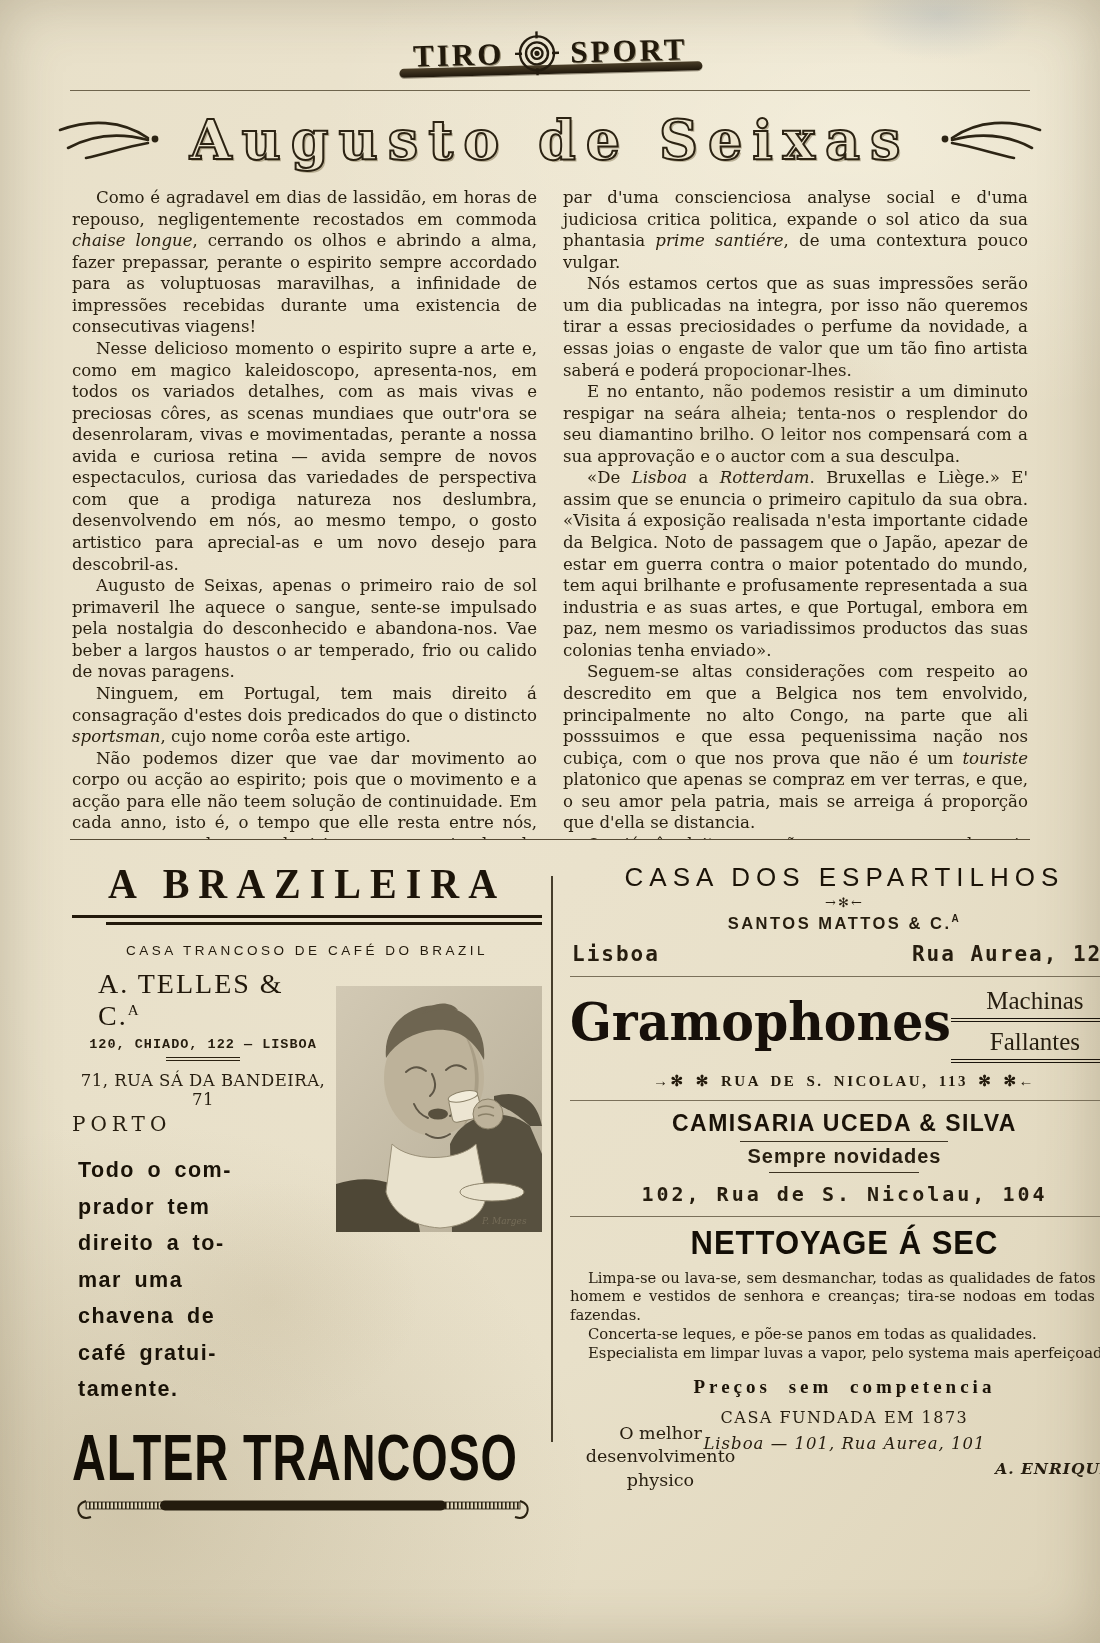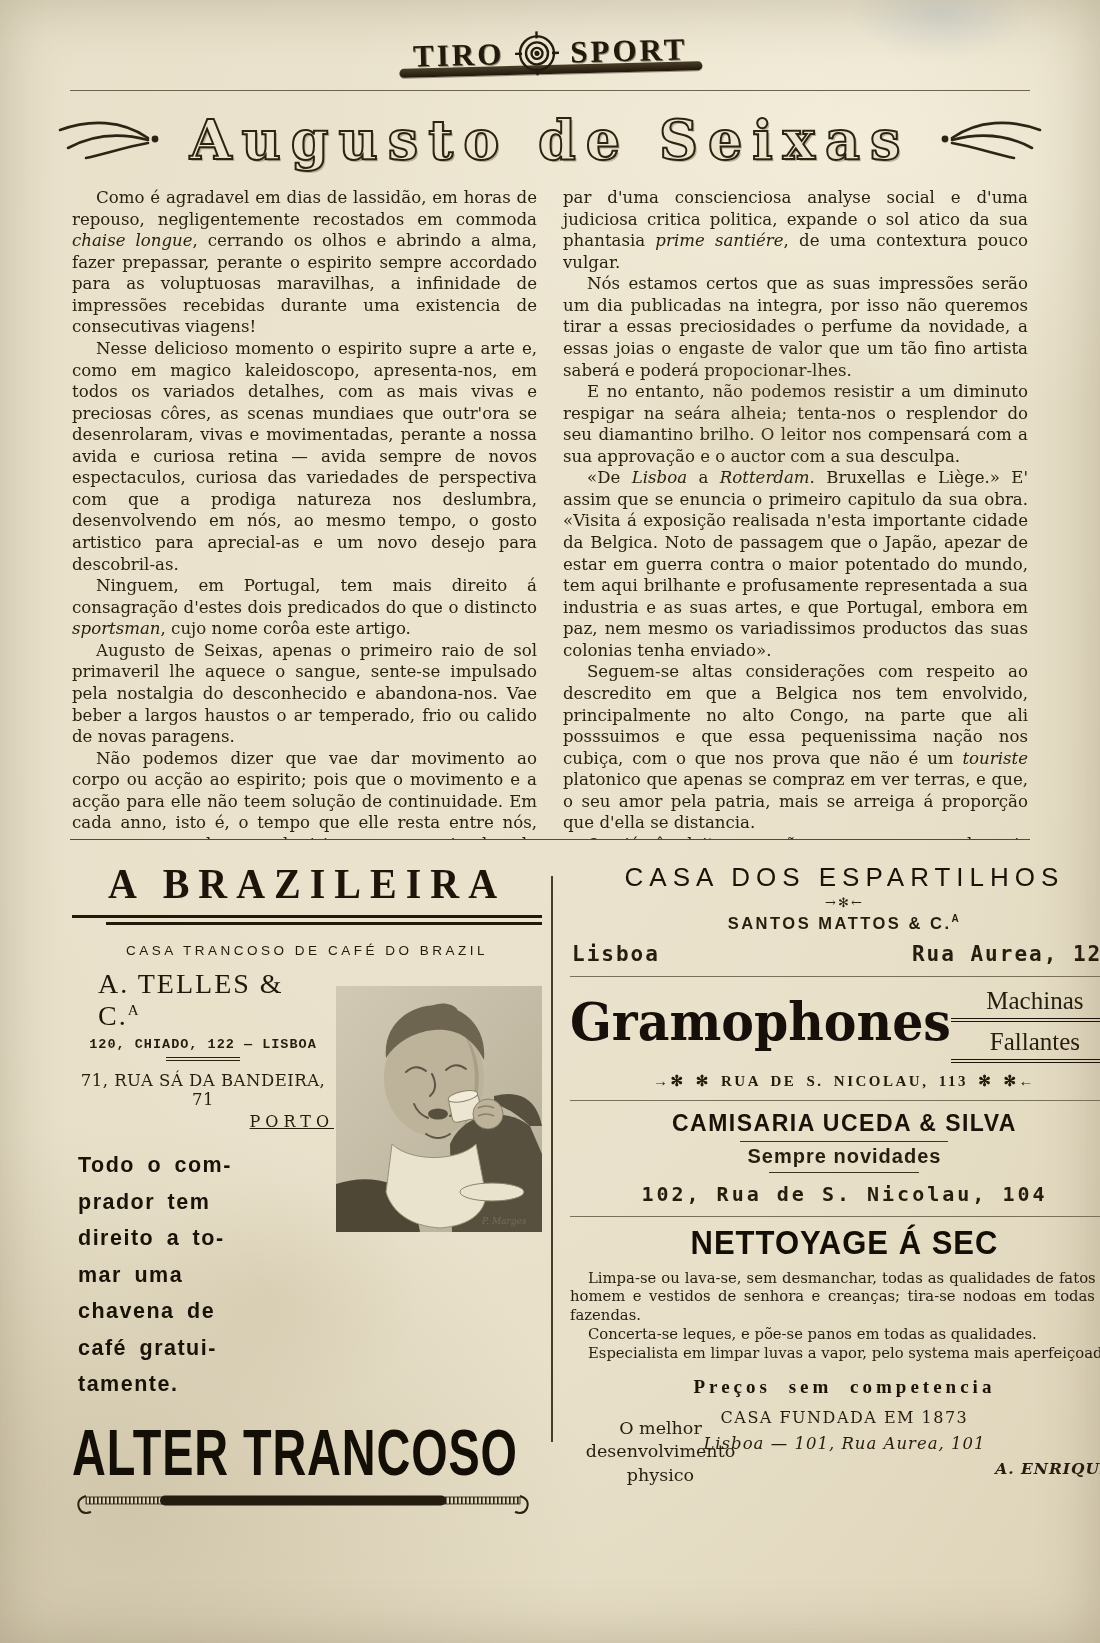--- a/index.html
+++ b/index.html
@@ -60,21 +60,21 @@
   .cafe-tagline{margin-top:18px;text-align:center;font-family:"Liberation Sans",sans-serif;
     font-size:13.5px;letter-spacing:3.5px;color:#241b0d;}
   .cafe-block{display:flex;margin-top:10px;}
   .cafe-left{width:262px;}
   .cafe-owner{font-family:"Liberation Serif",serif;font-size:28px;letter-spacing:2px;color:#20170a;margin-left:26px;}
   .cafe-owner sup{font-size:15px;}
   .cafe-addr1{margin-top:5px;text-align:center;font-family:Liberation Mono, monospace;font-weight:bold;
     font-size:13.5px;letter-spacing:1px;}
   .mini-dbl{width:74px;margin:5px auto 0 auto;border-top:1px solid #2a2111;border-bottom:1px solid #2a2111;height:2px;}
   .cafe-addr2{margin-top:10px;text-align:center;font-size:16.5px;letter-spacing:.5px;}
-  .cafe-city{margin-top:3px;text-align:right;font-size:16px;letter-spacing:5px;text-decoration:underline;}
+  .cafe-city{margin-top:3px;text-align:left;font-size:20px;letter-spacing:5px;}
   .cafe-offer{margin-top:16px;font-family:"Liberation Sans",sans-serif;font-weight:bold;font-size:21.5px;
     letter-spacing:1.5px;word-spacing:5px;line-height:1.7;white-space:pre-line;color:#191207;padding-left:6px;}
   .cafe-right{flex:1;display:flex;justify-content:flex-end;}
   .cafe-right svg{margin-top:18px;}
 
   .alter-row{display:flex;align-items:center;gap:14px;margin-top:14px;}
   .alter-name{font-family:"Liberation Sans",sans-serif;font-weight:900;font-size:52px;letter-spacing:1px;
     color:#130e06;transform:scaleY(1.25) scaleX(.9);transform-origin:left center;white-space:nowrap;}
   .alter-slogan{font-size:17.5px;line-height:1.35;text-align:center;white-space:pre-line;width:158px;flex:none;}
 
@@ -158,22 +158,22 @@
         <path d="M96 26 C74 30 56 36 34 41"></path>
       </g>
       <circle cx="103" cy="22" r="3.4" fill="#2c2414"></circle>
     </svg>
   </div>
 
   <div class="article">
     <div class="col" id="col-left">
         <p class="para"><span>Como é agradavel em dias de lassidão, em horas de repouso, negligentemente recostados em commoda </span><em>chaise longue</em><span>, cerrando os olhos e abrindo a alma, fazer prepassar, perante o espirito sempre accordado para as voluptuosas maravilhas, a infinidade de impressões recebidas durante uma existencia de consecutivas viagens!</span></p>
         <p class="para"><span>Nesse delicioso momento o espirito supre a arte e, como em magico kaleidoscopo, apresenta-nos, em todos os variados detalhes, com as mais vivas e preciosas côres, as scenas mundiaes que outr'ora se desenrolaram, vivas e movimentadas, perante a nossa avida e curiosa retina — avida sempre de novos espectaculos, curiosa das variedades de perspectiva com que a prodiga natureza nos deslumbra, desenvolvendo em nós, ao mesmo tempo, o gosto artistico para aprecial-as e um novo desejo para descobril-as.</span></p>
+        <p class="para"><span>Augusto de Seixas, apenas o primeiro raio de sol primaveril lhe aquece o sangue, sente-se impulsado pela nostalgia do desconhecido e abandona-nos. Vae beber a largos haustos o ar temperado, frio ou calido de novas paragens.</span></p>
         <p class="para"><span>Ninguem, em Portugal, tem mais direito á consagração d'estes dois predicados do que o distincto </span><em>sportsman</em><span>, cujo nome corôa este artigo.</span></p>
-        <p class="para"><span>Augusto de Seixas, apenas o primeiro raio de sol primaveril lhe aquece o sangue, sente-se impulsado pela nostalgia do desconhecido e abandona-nos. Vae beber a largos haustos o ar temperado, frio ou calido de novas paragens.</span></p>
         <p class="para"><span>Não podemos dizer que vae dar movimento ao corpo ou acção ao espirito; pois que o movimento e a acção para elle não teem solução de continuidade. Em cada anno, isto é, o tempo que elle resta entre nós, procura occupal-o em adquirir um grau mais elevado de cultura em qualquer dos </span></p>
       </div>
     <div class="col">
       <div id="col-right">
           <p class="para noindent"><span>par d'uma conscienciosa analyse social e d'uma judiciosa critica politica, expande o sol atico da sua phantasia </span><em>prime santiére</em><span>, de uma contextura pouco vulgar.</span></p>
           <p class="para"><span>Nós estamos certos que as suas impressões serão um dia publicadas na integra, por isso não queremos tirar a essas preciosidades o perfume da novidade, a essas joias o engaste de valor que um tão fino artista saberá e poderá propocionar-lhes.</span></p>
           <p class="para"><span>E no entanto, não podemos resistir a um diminuto respigar na seára alheia; tenta-nos o resplendor do seu diamantino brilho. O leitor nos compensará com a sua approvação e o auctor com a sua desculpa.</span></p>
           <p class="para"><span>«De </span><em>Lisboa</em><span> a </span><em>Rotterdam</em><span>. Bruxellas e Liège.» E' assim que se enuncia o primeiro capitulo da sua obra. «Visita á exposição realisada n'esta importante cidade da Belgica. Noto de passagem que o Japão, apezar de estar em guerra contra o maior potentado do mundo, tem aqui brilhante e profusamente representada a sua industria e as suas artes, e que Portugal, embora em paz, nem mesmo os variadissimos productos das suas colonias tenha enviado».</span></p>
           <p class="para"><span>Seguem-se altas considerações com respeito ao descredito em que a Belgica nos tem envolvido, principalmente no alto Congo, na parte que ali posssuimos e que essa pequenissima nação nos cubiça, com o que nos prova que não é um </span><em>touriste</em><span> platonico que apenas se compraz em ver terras, e que, o seu amor pela patria, mais se arreiga á proporção que d'ella se distancia.</span></p>
           <p class="para"><span>Ora já vê o leitor que não exageramos quando mais acima diziamos, que Augusto de Seixas não é sómente um </span></p>

